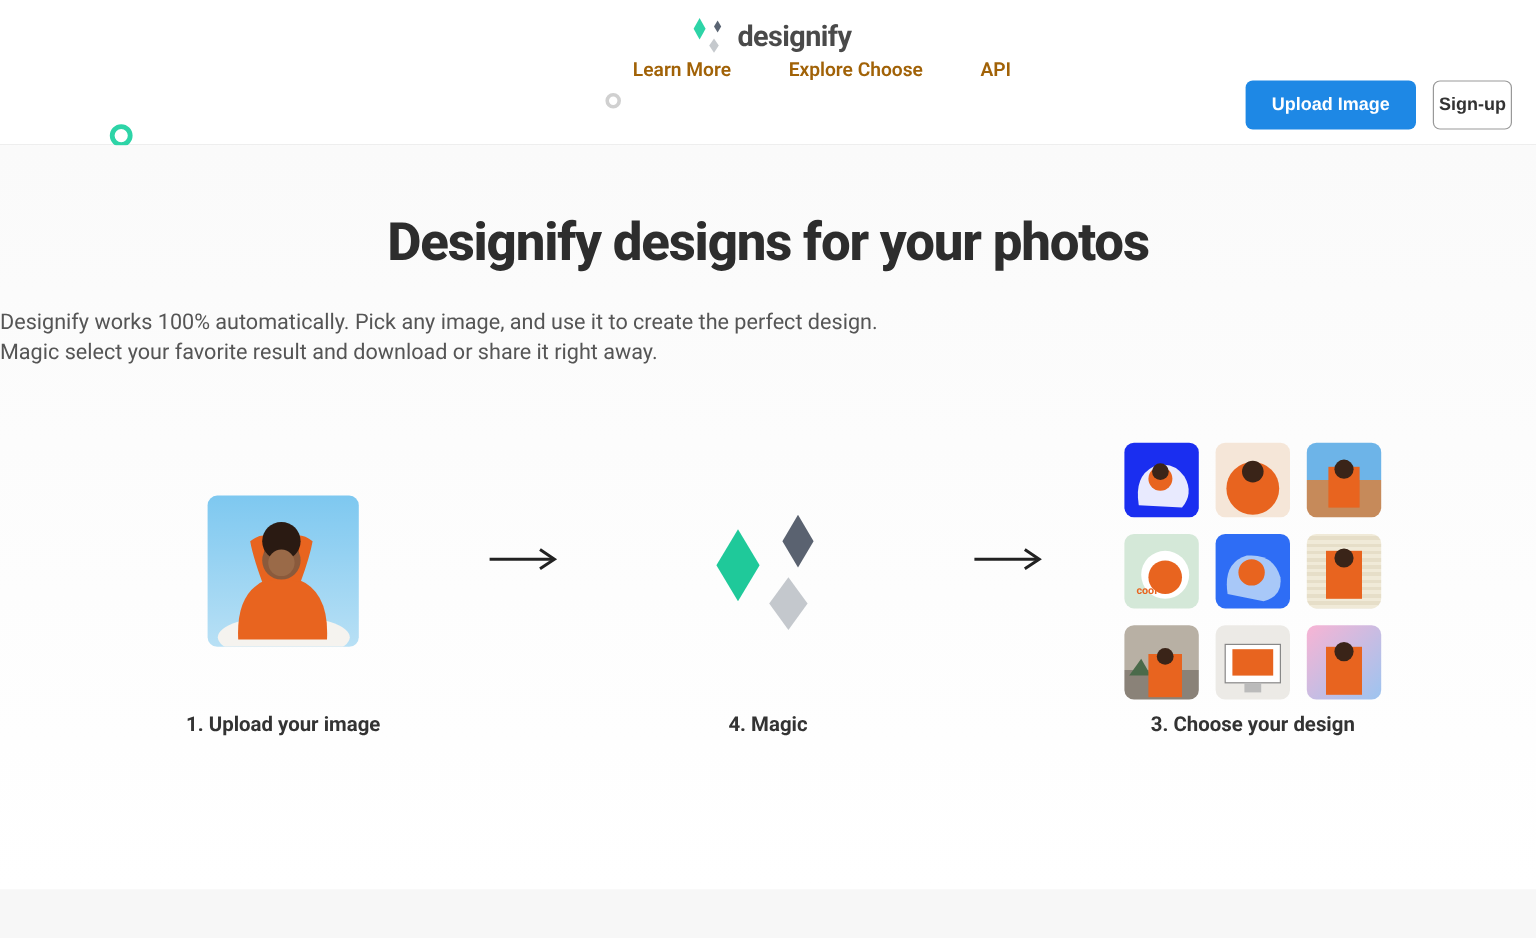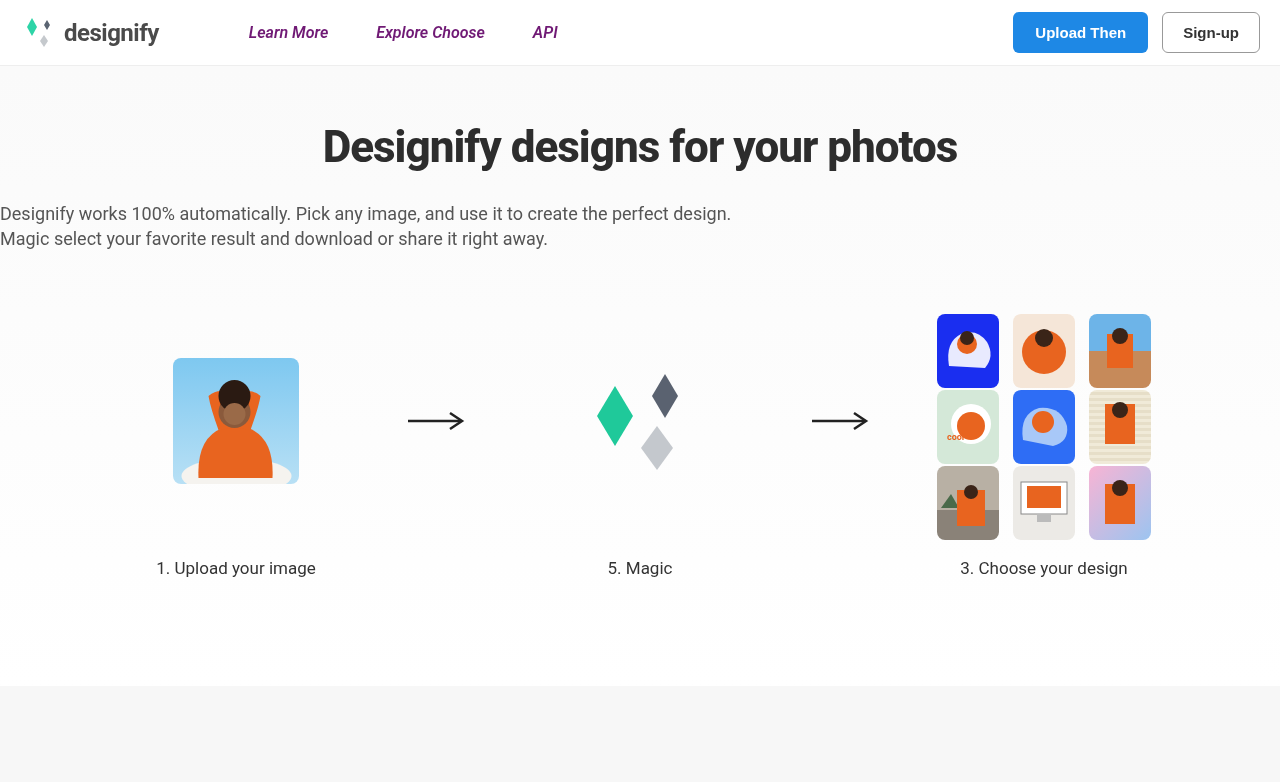--- a/index.html
+++ b/index.html
@@ -13,20 +13,21 @@
   position: relative;
 }
 
 
 .header {
   display: flex;
   align-items: center;
   padding: 12px 20px;
   border-bottom: 1px solid #eee;
   background: #fff;
+  flex-direction: column;
 }
 .logo {
   display: flex;
   align-items: center;
   gap: 8px;
 }
 .logo-icon { width: 36px; height: 36px; position: relative; }
 .logo-text {
   font-size: 24px;
   font-weight: 700;
@@ -34,23 +35,22 @@
   letter-spacing: -0.5px;
 }
 .nav {
   display: flex;
   gap: 48px;
   margin-left: 90px;
 }
 .nav-link {
   font-size: 16px;
   font-weight: 600;
-  color: #701a75;
+  color: #a16207;
   cursor: pointer;
-  font-style: italic;
 }
 .header-actions {
   margin-left: auto;
   display: flex;
   gap: 14px;
   align-items: center;
 }
 .btn-primary {
   background: #1e88e5;
   color: #fff;
@@ -59,21 +59,21 @@
   padding: 12px 22px;
   border: none;
   border-radius: 6px;
   cursor: pointer;
 }
 .btn-outline {
   background: #fff;
   color: #333;
   font-weight: 700;
   font-size: 15px;
-  padding: 11px 20px;
+  padding: 11px 4px;
   border: 1px solid #999;
   border-radius: 6px;
   cursor: pointer;
 }
 
 
 .main {
   position: relative;
   padding-top: 55px;
   background: linear-gradient(to bottom, #fafafa 0%, #ffffff 100%);
@@ -107,23 +107,23 @@
   width: 280px;
 }
 .step-visual {
   height: 220px;
   display: flex;
   align-items: center;
   justify-content: center;
 }
 .step-label {
   font-size: 17px;
-  font-weight: 400;
+  font-weight: 700;
   color: #333;
-  margin-top: 27px;
+  margin-top: 8px;
 }
 
 .arrow {
   width: 64px;
   margin-top: -48px;
 }
 
 
 .photo-card {
   width: 126px;
@@ -151,21 +151,21 @@
 
 
 .design-grid {
   display: grid;
   grid-template-columns: repeat(3, 62px);
   grid-template-rows: repeat(3, 62px);
   gap: 14px;
 }
 .design-cell {
   width: 62px;
-  height: 74px;
+  height: 62px;
   border-radius: 8px;
   position: relative;
   overflow: hidden;
 }
 
 
 .deco { position: absolute; z-index: 0; }
 .deco-circle-tl { left: 90px; top: 102px; }
 .deco-triangle { left: 130px; top: 140px; }
 .deco-circle-r { right: 37px; top: 420px; }
@@ -206,21 +206,21 @@
       </svg>
     </span>
     <span class="logo-text">designify</span>
   </div>
   <nav class="nav">
     <span class="nav-link">Learn More</span>
     <span class="nav-link">Explore Choose</span>
     <span class="nav-link">API</span>
   </nav>
   <div class="header-actions">
-    <button class="btn-primary">Upload Then</button>
+    <button class="btn-primary">Upload Image</button>
     <button class="btn-outline">Sign-up</button>
   </div>
 </header>
 
 <main class="main">
   <h1 class="hero-title">Designify designs for your photos</h1>
   <p class="hero-sub">
     <span>Designify works 100% automatically. Pick any image, and use it to create the perfect design.</span><br>
     <span>Magic select your favorite result and download or share it right away.</span>
   </p>
@@ -253,21 +253,21 @@
     <div class="step">
       <div class="step-visual">
         <div class="sparkles">
           <svg width="130" height="110" viewBox="0 0 130 110">
             <path d="M40 20 L58 50 L40 80 L22 50 Z" fill="#1fc99a"></path>
             <path d="M90 8 L103 30 L90 52 L77 30 Z" fill="#5a6270"></path>
             <path d="M82 60 L98 82 L82 104 L66 82 Z" fill="#c4c8cd"></path>
           </svg>
         </div>
       </div>
-      <div class="step-label">5. Magic</div>
+      <div class="step-label">4. Magic</div>
     </div>
 
     <svg class="arrow" viewBox="0 0 64 20">
       <line x1="2" y1="10" x2="54" y2="10" stroke="#222" stroke-width="2.5"></line>
       <polyline points="44,2 56,10 44,18" fill="none" stroke="#222" stroke-width="2.5"></polyline>
     </svg>
 
     <div class="step">
       <div class="step-visual">
         <div class="design-grid">

